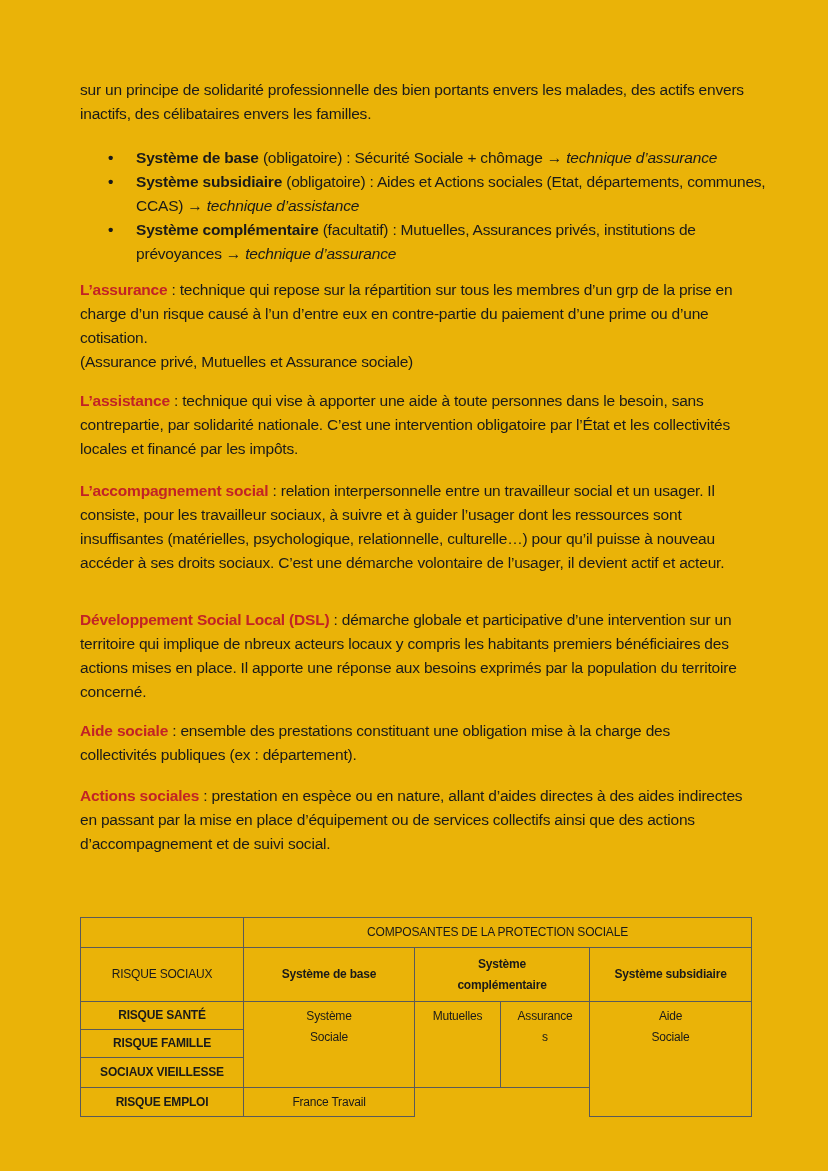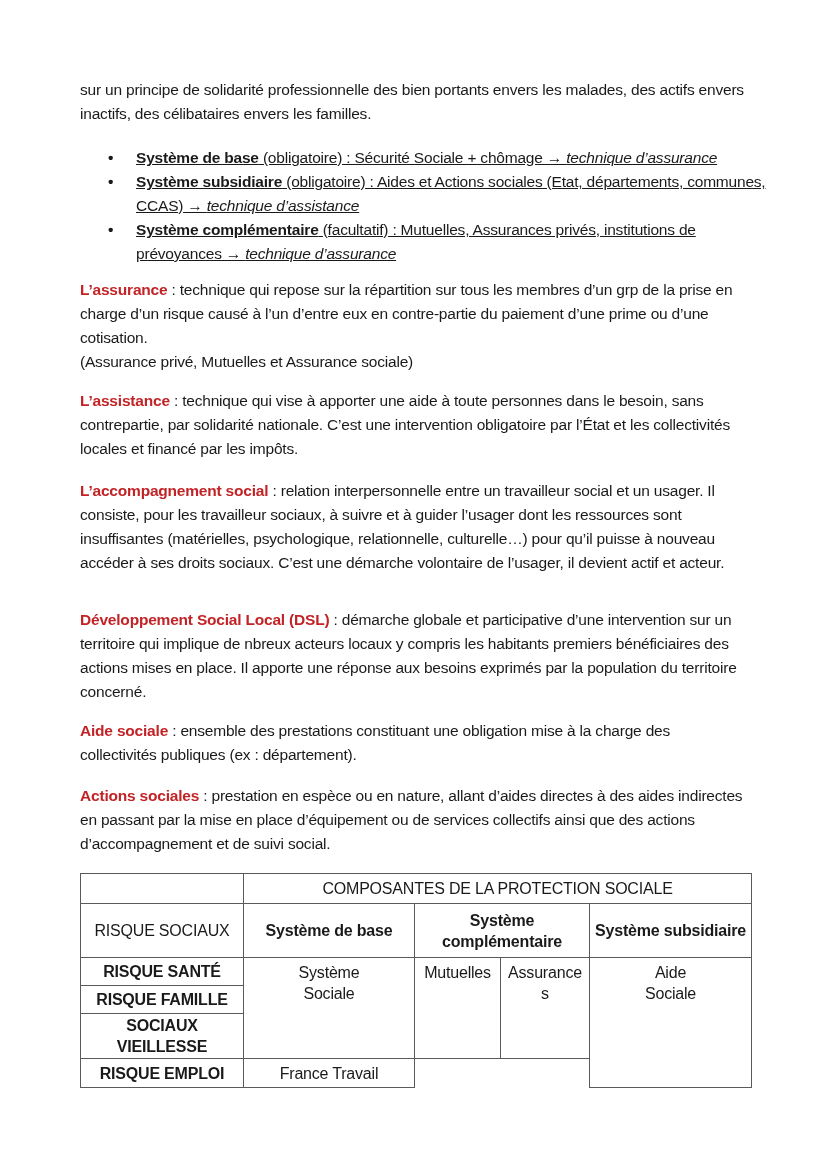--- a/index.html
+++ b/index.html
@@ -1,45 +1,45 @@
 <!DOCTYPE html>
 <html><head>
 <meta charset="utf-8">
 <style>
   html,body{margin:0;padding:0;background:#e8e8e8;}
   .page{
     position:relative;
     width:828px;height:1171px;
-    background:#ffffff;
+    background:#eab308;
     font-family:"Liberation Sans",sans-serif;
     color:#1a1a1a;
     font-size:15.5px;
     line-height:24px;
     letter-spacing:-0.2px;
     margin:0 auto;
     overflow:hidden;
   }
   .blk{position:absolute;left:80px;width:670px;}
   .pre{white-space:pre-wrap;}
   .term{font-weight:bold;color:#C22326;margin-top:24px;}
   b.lead{font-weight:bold;color:#1a1a1a;}
   i.tech{font-style:italic;}
   ul.bullets{list-style:none;margin:0;padding:0;width:690px;}
-  ul.bullets li{position:relative;padding-left:56px;text-decoration:underline;}
+  ul.bullets li{position:relative;padding-left:56px;}
   ul.bullets li::before{
     content:"•";
     position:absolute;left:28px;top:0;
     font-weight:bold;
   }
   table.pst{
-    position:absolute;left:80px;top:873px;
+    position:absolute;left:80px;top:917px;
     border-collapse:collapse;
     table-layout:fixed;
     width:671px;
-    font-size:16px;
+    font-size:12px;
     line-height:21px;
     letter-spacing:-0.2px;
     padding-left:46px;
   }
   table.pst td{
     border:1px solid #5a5a5a;
     text-align:center;
     vertical-align:middle;
     padding:1px 3px;
     overflow:hidden;

